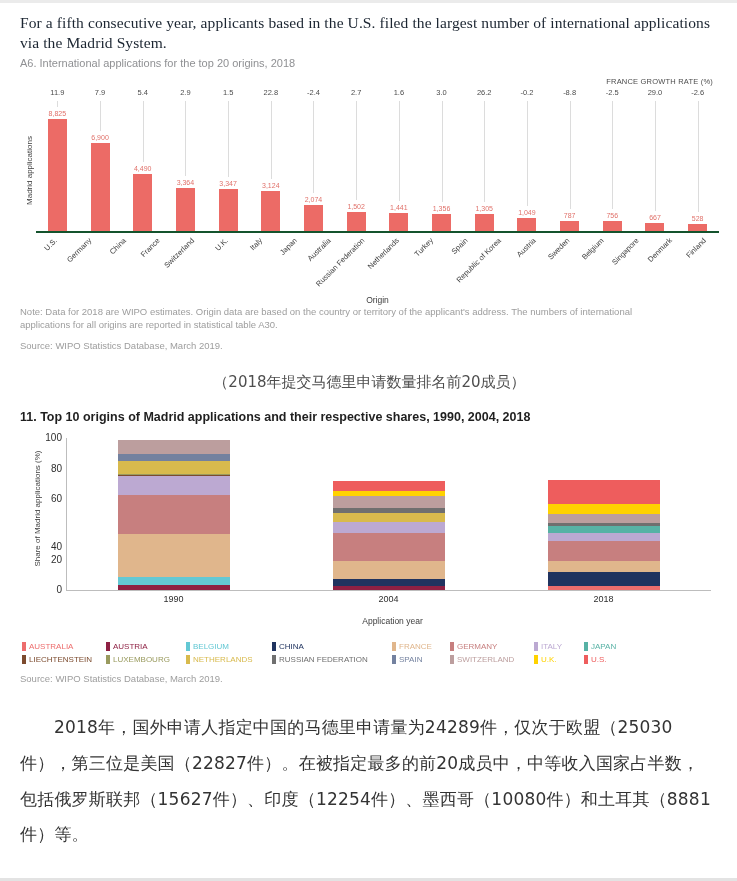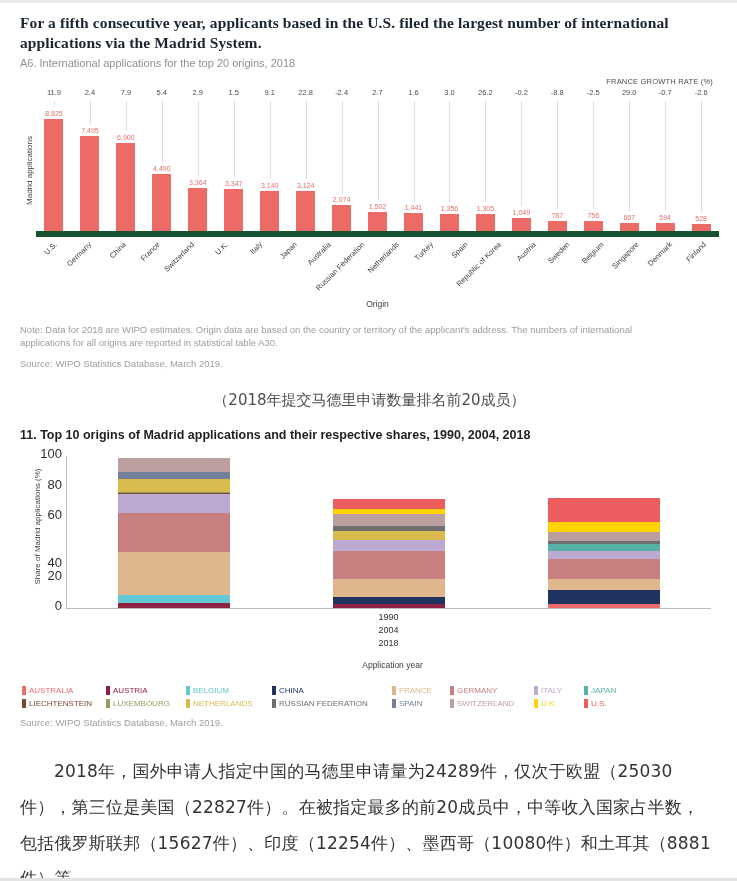--- a/index.html
+++ b/index.html
@@ -1,65 +1,65 @@
 <!DOCTYPE html>
 <html><head>
 <meta charset="utf-8">
 <style>
   html,body{margin:0;padding:0;background:#ffffff;}
   .page{width:737px;height:881px;position:relative;background:#fff;overflow:hidden;
         border-top:3px solid #ebebeb;border-bottom:3px solid #e3e3e3;
         font-family:"Liberation Sans",sans-serif;box-sizing:border-box;}
   .inner{padding:10px 18px 0 20px;}
 
-  .headline{font-family:"Liberation Serif",serif;font-weight:700;font-size:15.5px;
+  .headline{font-family:"Liberation Serif",serif;font-weight:400;font-size:15.5px;
             line-height:1.28;color:#1b2531;letter-spacing:.1px;}
   .subtitle{margin-top:4px;font-size:11px;color:#8f9093;}
 
   
   .a6{margin-top:8px;}
   .a6-head{display:flex;justify-content:flex-end;padding-right:6px;
            font-size:7.5px;color:#4c4c4c;letter-spacing:.2px;}
   .a6-body{display:flex;margin-top:2px;}
   .a6-ylab{width:16px;position:relative;}
   .a6-ylab span{position:absolute;left:-26px;top:78px;transform:rotate(-90deg);
                 font-size:8px;color:#3f3f3f;white-space:nowrap;width:70px;text-align:center;}
-  .a6-cols{flex:1;display:flex;border-bottom:6px solid #14532d;}
+  .a6-cols{flex:1;display:flex;border-bottom:2px solid #14532d;}
   .a6col{flex:1;display:flex;flex-direction:column;align-items:center;min-width:0;}
   .a6growth{font-size:7.5px;color:#4c4c4c;height:13px;}
   .a6plot{position:relative;height:130px;width:100%;display:flex;flex-direction:column;
           justify-content:flex-end;align-items:center;}
   .a6leader{position:absolute;top:0;left:50%;width:1px;background:#dcdcdc;}
   .a6val{position:absolute;left:50%;transform:translateX(-50%);font-size:7px;
          color:#e0716a;white-space:nowrap;}
   .a6bar{width:19px;}
   .a6-xrow{display:flex;margin-left:16px;}
   .a6xlab{flex:1;position:relative;height:66px;min-width:0;}
   .a6xlab span{position:absolute;right:50%;top:3px;transform:rotate(-45deg);
                transform-origin:100% 0;font-size:7.5px;color:#3d3d3d;white-space:nowrap;}
   .a6-origin{text-align:center;font-size:8.5px;color:#3d3d3d;margin-top:-4px;margin-left:16px;}
 
-  .note{margin-top:14px;font-size:9.5px;color:#9d9d9d;line-height:1.4;max-width:625px;}
+  .note{font-size:9.5px;color:#9d9d9d;line-height:1.4;max-width:625px;}
   .source{margin-top:9px;font-size:9.5px;color:#9d9d9d;}
 
   .caption{font-family:"DejaVu Sans",sans-serif;text-align:center;font-size:15px;color:#4e4e4e;margin:22px 0 18px 0;}
 
   
   .t11{font-size:12.5px;font-weight:700;color:#1f1f1f;margin-top:10px;}
   .s11{margin-top:14px;display:flex;}
   .s11-ylab{width:18px;position:relative;}
   .s11-ylab span{position:absolute;left:-58px;top:66px;transform:rotate(-90deg);
                  font-size:8px;color:#3f3f3f;white-space:nowrap;width:150px;text-align:center;}
   .s11-main{flex:1;}
   .s11-plot{position:relative;height:152px;border-left:1px solid #bdbdbd;
             border-bottom:1px solid #bdbdbd;display:flex;margin-left:28px;margin-right:8px;}
-  .ytick{position:absolute;right:100%;margin-right:5px;font-size:13px;color:#2e2e2e;}
+  .ytick{position:absolute;right:100%;margin-right:5px;font-size:10px;color:#2e2e2e;}
   .s11-group{flex:1;display:flex;justify-content:center;align-items:flex-end;}
   .s11-bar{width:112px;display:flex;flex-direction:column-reverse;}
-  .s11-xrow{display:flex;margin-left:28px;margin-right:8px;flex-direction:column;}
+  .s11-xrow{display:flex;margin-left:28px;margin-right:8px;}
   .s11-xcell{flex:1;text-align:center;font-size:9px;color:#2e2e2e;padding-top:3px;}
   .s11-xlabel{text-align:center;font-size:8.5px;color:#3d3d3d;margin-top:12px;margin-left:28px;}
 
   .legend{margin:16px 0 0 2px;display:grid;
           grid-template-columns:84px 80px 86px 120px 58px 84px 50px auto;
           row-gap:4px;font-size:8px;}
   .lgitem{display:flex;align-items:center;white-space:nowrap;}
   .lgswatch{width:4px;height:9px;margin-right:3px;flex:none;}
 
   
@@ -84,28 +84,20 @@
         <div class="a6-cols">
             <div class="a6col">
               <div class="a6growth">11.9</div>
               <div class="a6plot">
                 <div class="a6leader" style="height: 6px;"></div>
                 <div class="a6val" style="bottom: 114px;">8,825</div>
                 <div class="a6bar" style="height: 112px; background: rgb(236, 107, 102);"></div>
               </div>
             </div>
             <div class="a6col">
-              <div class="a6growth">2.4</div>
-              <div class="a6plot">
-                <div class="a6leader" style="height: 23px;"></div>
-                <div class="a6val" style="bottom: 97px;">7,495</div>
-                <div class="a6bar" style="height: 95px; background: rgb(236, 107, 102);"></div>
-              </div>
-            </div>
-            <div class="a6col">
               <div class="a6growth">7.9</div>
               <div class="a6plot">
                 <div class="a6leader" style="height: 30px;"></div>
                 <div class="a6val" style="bottom: 90px;">6,900</div>
                 <div class="a6bar" style="height: 88px; background: rgb(236, 107, 102);"></div>
               </div>
             </div>
             <div class="a6col">
               <div class="a6growth">5.4</div>
               <div class="a6plot">
@@ -124,28 +116,20 @@
             </div>
             <div class="a6col">
               <div class="a6growth">1.5</div>
               <div class="a6plot">
                 <div class="a6leader" style="height: 76px;"></div>
                 <div class="a6val" style="bottom: 44px;">3,347</div>
                 <div class="a6bar" style="height: 42px; background: rgb(236, 107, 102);"></div>
               </div>
             </div>
             <div class="a6col">
-              <div class="a6growth">9.1</div>
-              <div class="a6plot">
-                <div class="a6leader" style="height: 78px;"></div>
-                <div class="a6val" style="bottom: 42px;">3,140</div>
-                <div class="a6bar" style="height: 40px; background: rgb(236, 107, 102);"></div>
-              </div>
-            </div>
-            <div class="a6col">
               <div class="a6growth">22.8</div>
               <div class="a6plot">
                 <div class="a6leader" style="height: 78px;"></div>
                 <div class="a6val" style="bottom: 42px;">3,124</div>
                 <div class="a6bar" style="height: 40px; background: rgb(236, 107, 102);"></div>
               </div>
             </div>
             <div class="a6col">
               <div class="a6growth">-2.4</div>
               <div class="a6plot">
@@ -208,28 +192,20 @@
                 <div class="a6leader" style="height: 108px;"></div>
                 <div class="a6val" style="bottom: 12px;">756</div>
                 <div class="a6bar" style="height: 10px; background: rgb(236, 107, 102);"></div>
               </div>
             </div>
             <div class="a6col">
               <div class="a6growth">29.0</div>
               <div class="a6plot">
                 <div class="a6leader" style="height: 110px;"></div>
                 <div class="a6val" style="bottom: 10px;">667</div>
-                <div class="a6bar" style="height: 8px; background: rgb(236, 107, 102);"></div>
-              </div>
-            </div>
-            <div class="a6col">
-              <div class="a6growth">-0.7</div>
-              <div class="a6plot">
-                <div class="a6leader" style="height: 110px;"></div>
-                <div class="a6val" style="bottom: 10px;">594</div>
                 <div class="a6bar" style="height: 8px; background: rgb(236, 107, 102);"></div>
               </div>
             </div>
             <div class="a6col">
               <div class="a6growth">-2.6</div>
               <div class="a6plot">
                 <div class="a6leader" style="height: 111px;"></div>
                 <div class="a6val" style="bottom: 9px;">528</div>
                 <div class="a6bar" style="height: 7px; background: rgb(236, 107, 102);"></div>
               </div>

